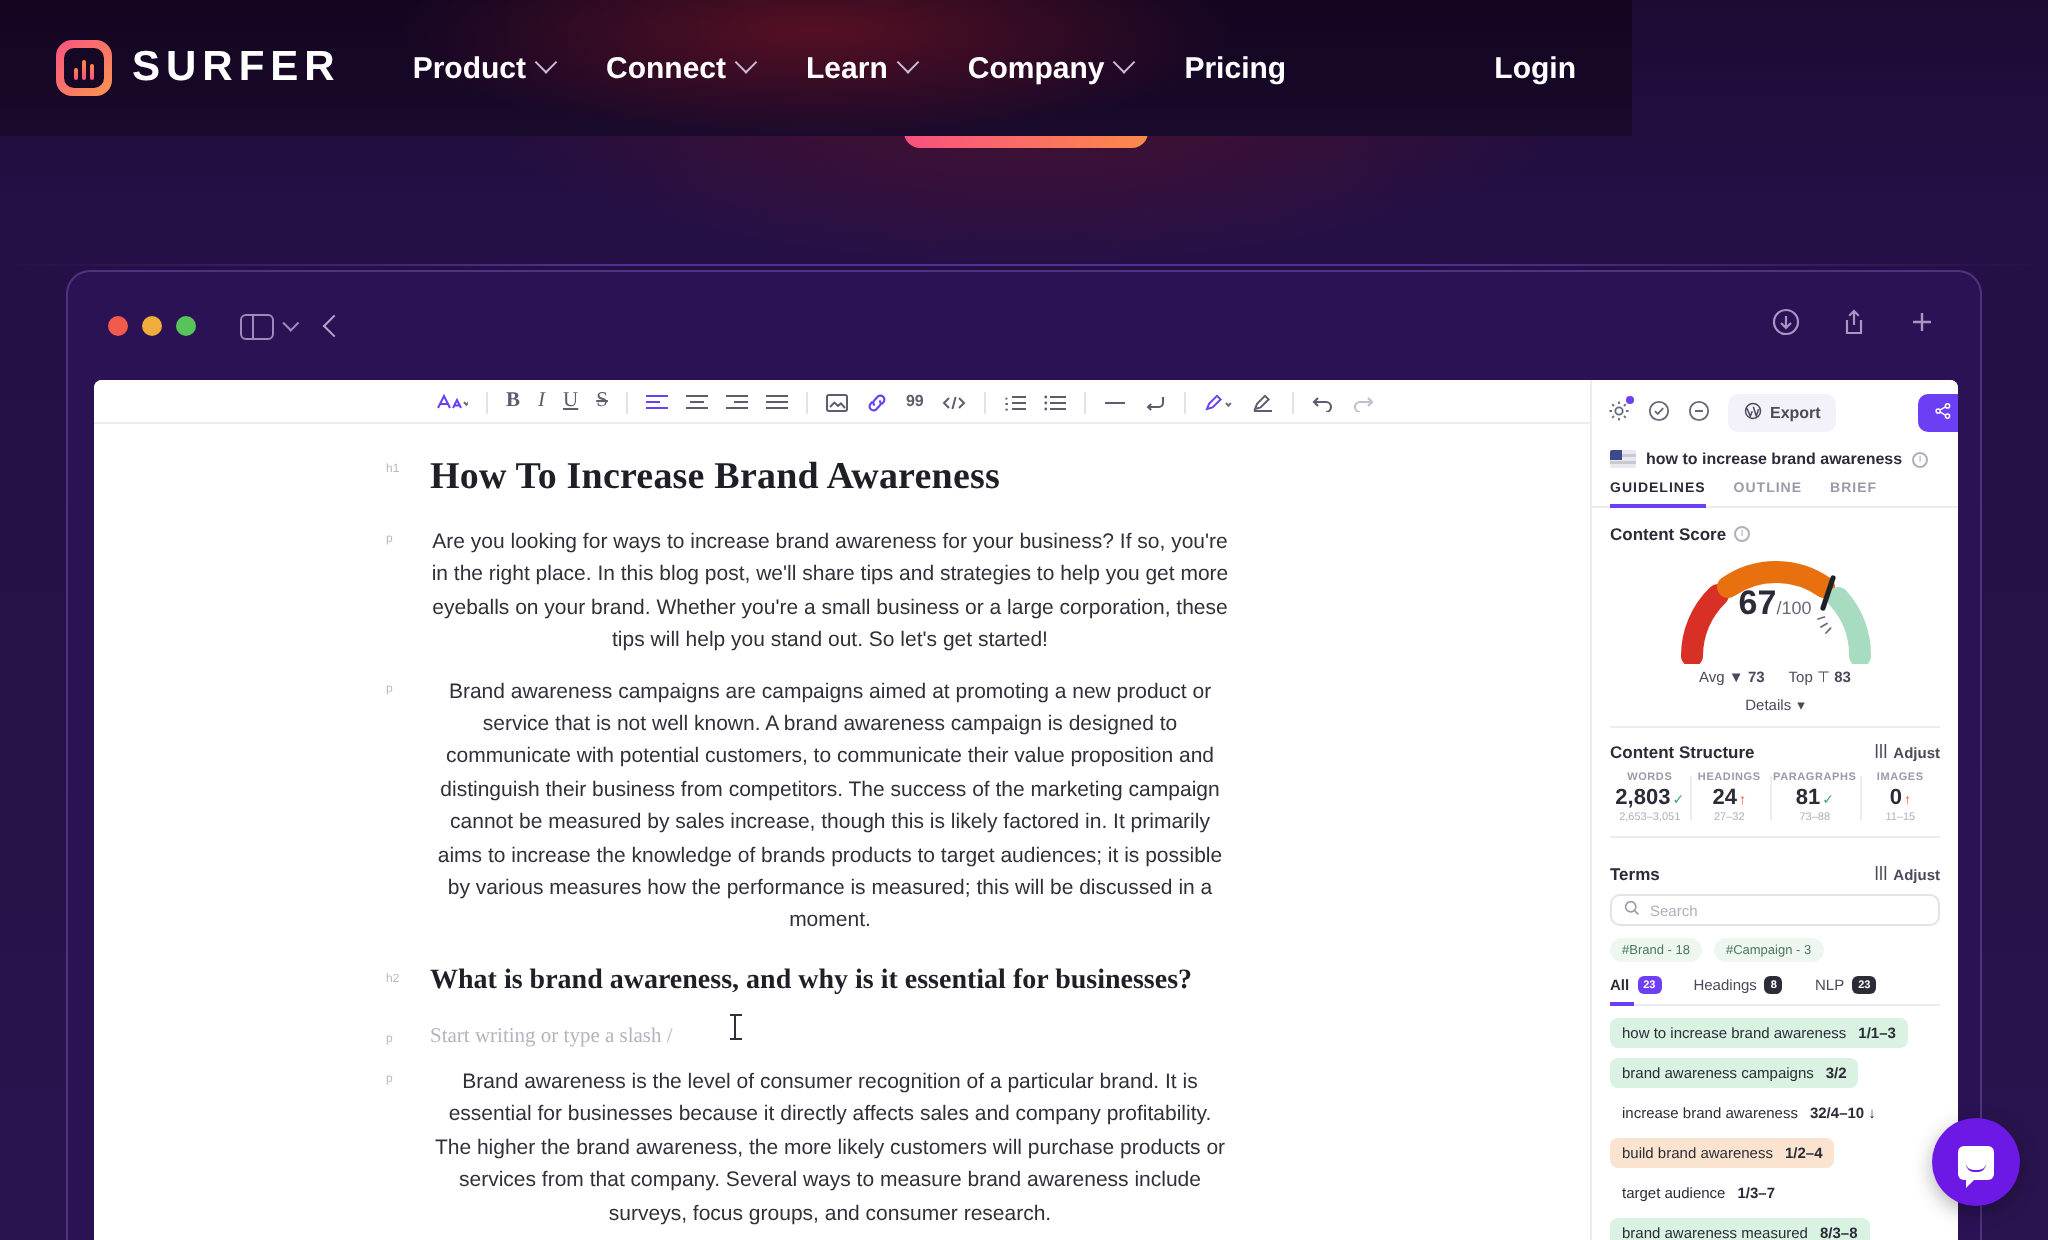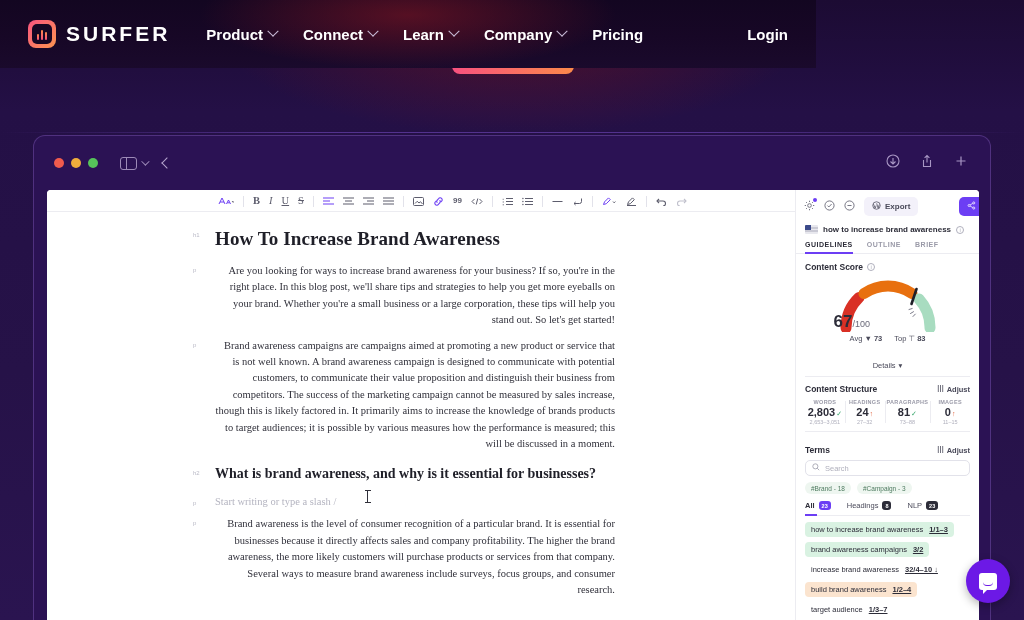--- a/index.html
+++ b/index.html
@@ -170,22 +170,22 @@
     font-family: "Liberation Serif", serif;
     font-size: 19px; font-weight: 700; color: #1f1f28; letter-spacing: .1px;
     margin-bottom: 13px;
   }
   h2.doc-h {
     font-family: "Liberation Serif", serif;
     font-size: 14px; font-weight: 700; color: #1f1f28;
     margin-bottom: 8px;
   }
   p.doc-p {
-    font-family: Liberation Serif, serif;
-    font-size: 10.5px; line-height: 16.4px; color: #30303a; text-align: right;
+    font-family: Liberation Sans, sans-serif;
+    font-size: 10.5px; line-height: 16.4px; color: #30303a; text-align: center;
   }
   p.doc-ph { color: #b4b4c0; font-family: "Liberation Serif", serif; font-size: 10.5px; }
   .caret {
     position: absolute; left: 152px; top: -6px; width: 1px; height: 13px; background: #30303a;
   }
   .caret::before, .caret::after {
     content:""; position:absolute; left:-2.5px; width:6px; height:1px; background:#30303a;
   }
   .caret::before { top: 0; } .caret::after { bottom: 0; }
 
@@ -225,27 +225,27 @@
     padding-bottom: 5px; cursor: pointer; position: relative;
   }
   .ptab.act { color: #2c2c38; }
   .ptab.act::after { content:""; position:absolute; left:0; right:0; bottom:-1px; height: 2px; background: #6c3ef4; }
 
   .section-title { font-size: 8.5px; font-weight: 700; color: #2c2c38; }
   .score-sec { padding: 8px 9px 0 9px; }
   .score-head { display: flex; align-items: center; gap: 4px; }
   .gauge-wrap { display: flex; flex-direction: column; align-items: center; margin-top: 2px; position: relative; }
   .gauge { width: 108px; height: 58px; position: relative; }
-  .score-val { position: absolute; left: 0; right: 0; bottom: 0; text-align: left; }
+  .score-val { position: absolute; left: 0; right: 0; bottom: 20px; text-align: center; }
   .score-num { font-size: 17px; font-weight: 700; color: #2c2c38; }
   .score-den { font-size: 9px; color: #6a6a7a; }
   .avgtop { display: flex; gap: 12px; font-size: 7.5px; color: #4a4a5a; margin-top: 2px; }
   .avgtop b { font-weight: 700; }
   .details-btn {
-    margin: 18px auto 0 auto; font-size: 7.5px; color: #4a4a5a;
+    margin: 5px auto 0 auto; font-size: 7.5px; color: #4a4a5a;
     display: flex; align-items: center; gap: 3px; cursor: pointer;
     background: none; border: none;
   }
   .divider { height: 1px; background: #ececf1; margin-top: 6px; }
 
   .struct-sec { padding: 7px 9px 6px 9px; }
   .sec-head { display: flex; align-items: center; }
   .adjust {
     margin-left: auto; font-size: 7.5px; font-weight: 700; color: #4a4a5a;
     display: flex; align-items: center; gap: 3px; cursor: pointer;
@@ -285,21 +285,21 @@
   .badge.dark { background: #2c2c38; }
 
   .terms-list { padding: 6px 9px 0 9px; display: flex; flex-direction: column; gap: 5px; overflow: hidden; }
   .term-item {
     display: inline-flex; align-items: center; gap: 6px; align-self: flex-start;
     font-size: 7.5px; border-radius: 4px; padding: 3px 6px; cursor: pointer; color: #2c2c38;
   }
   .term-item.green { background: #d9f2e2; }
   .term-item.orange { background: #fbe4cf; }
   .term-item.plain { background: transparent; }
-  .term-count { font-weight: 700; font-size: 7.5px; text-decoration: underline; }
+  .term-count { font-weight: 700; font-size: 7.5px; }
 
   
   .chat-bubble {
     position: absolute; right: 14px; bottom: 17px;
     width: 44px; height: 44px; border-radius: 50%;
     background: #6c19e6; display: flex; align-items: center; justify-content: center;
     box-shadow: 0 3px 10px rgba(0,0,0,.3); cursor: pointer; z-index: 60;
   }
   .chat-glyph {
     width: 18px; height: 17px; background: #fff; border-radius: 3px; position: relative;

